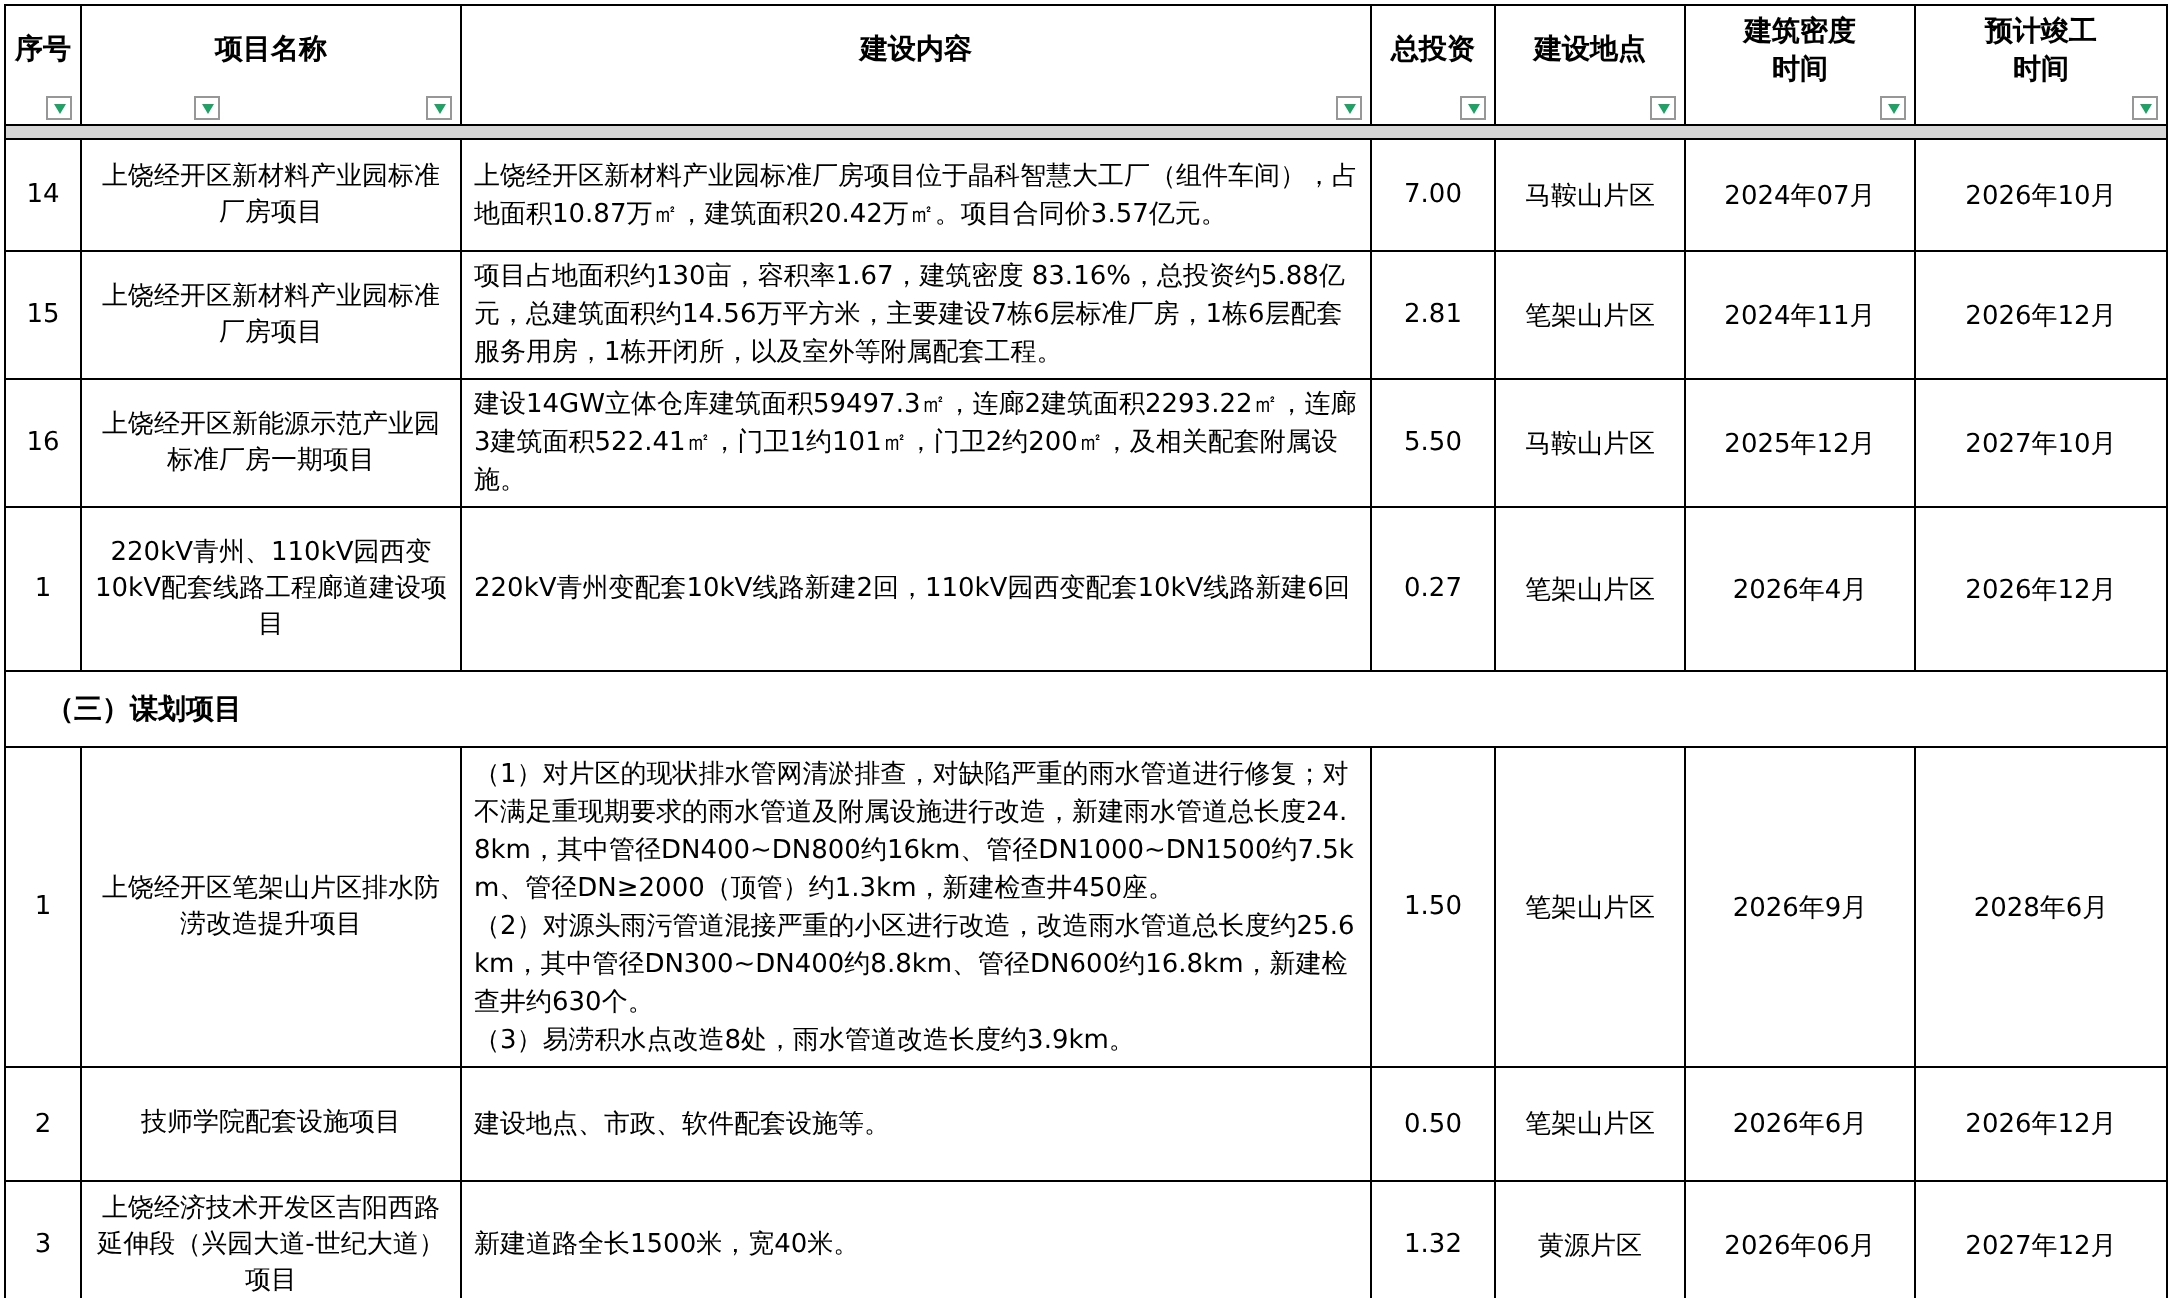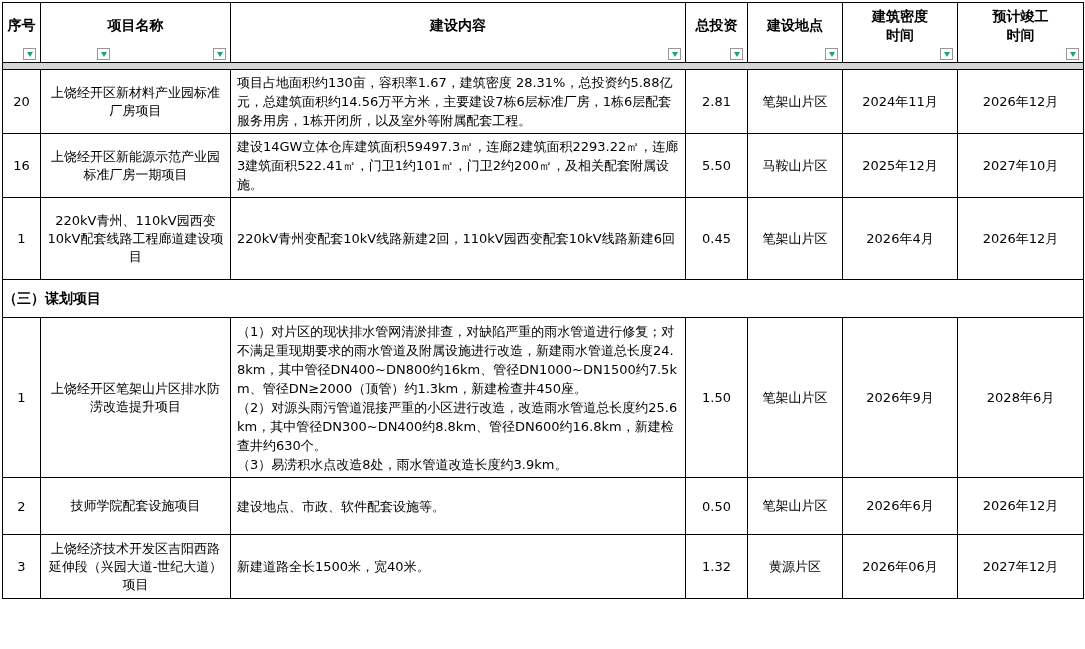--- a/index.html
+++ b/index.html
@@ -23,21 +23,21 @@
   tr.band{height:7px;}
   tr.band td{background:#d6d6d6;padding:0;}
   
   td{font-size:13px;}
   .c-no{text-align:center;}
   .c-name{text-align:center;line-height:18px;padding:2px 6px;}
   .c-content{text-align:left;line-height:19px;padding:3px 6px;white-space:pre-wrap;word-break:break-all;}
   .c-num,.c-loc,.c-date{text-align:center;}
   tr.r14{height:56px;} tr.r15{height:62px;} tr.r16{height:56px;} tr.r17{height:82px;}
   tr.sec{height:38px;}
-  tr.sec td{font-weight:bold;font-size:14px;text-align:left;padding-left:0;}
+  tr.sec td{font-weight:bold;font-size:14px;text-align:left;padding-left:20px;}
   tr.g1{height:160px;} tr.g2{height:57px;} tr.g3{height:64px;}
 </style>
 </head>
 <body>
 
 <div class="page">
   <table>
     <colgroup>
       <col style="width:38px">
         <col style="width:190px">
@@ -96,46 +96,55 @@
         <span class="fbtn">
               <span class="tri" style="border-top-color: rgb(31, 162, 101);"></span>
             </span>
       </th>
     </tr>
 
     <tr class="band">
           <td colspan="7" style="background: rgb(214, 214, 214);"></td>
         </tr>
 
+    <tr class="r14">
+      <td class="c-no">14</td>
+      <td class="c-name">上饶经开区新材料产业园标准厂房项目</td>
+      <td class="c-content">上饶经开区新材料产业园标准厂房项目位于晶科智慧大工厂（组件车间），占地面积10.87万㎡，建筑面积20.42万㎡。项目合同价3.57亿元。</td>
+      <td class="c-num">7.00</td>
+      <td class="c-loc">马鞍山片区</td>
+      <td class="c-date">2024年07月</td>
+      <td class="c-date">2026年10月</td>
+    </tr>
 
     <tr class="r15">
-      <td class="c-no">20</td>
+      <td class="c-no">15</td>
       <td class="c-name">上饶经开区新材料产业园标准厂房项目</td>
-      <td class="c-content">项目占地面积约130亩，容积率1.67，建筑密度 28.31%，总投资约5.88亿元，总建筑面积约14.56万平方米，主要建设7栋6层标准厂房，1栋6层配套服务用房，1栋开闭所，以及室外等附属配套工程。</td>
+      <td class="c-content">项目占地面积约130亩，容积率1.67，建筑密度 83.16%，总投资约5.88亿元，总建筑面积约14.56万平方米，主要建设7栋6层标准厂房，1栋6层配套服务用房，1栋开闭所，以及室外等附属配套工程。</td>
       <td class="c-num">2.81</td>
       <td class="c-loc">笔架山片区</td>
       <td class="c-date">2024年11月</td>
       <td class="c-date">2026年12月</td>
     </tr>
 
     <tr class="r16">
       <td class="c-no">16</td>
       <td class="c-name">上饶经开区新能源示范产业园标准厂房一期项目</td>
       <td class="c-content">建设14GW立体仓库建筑面积59497.3㎡，连廊2建筑面积2293.22㎡，连廊3建筑面积522.41㎡，门卫1约101㎡，门卫2约200㎡，及相关配套附属设施。</td>
       <td class="c-num">5.50</td>
       <td class="c-loc">马鞍山片区</td>
       <td class="c-date">2025年12月</td>
       <td class="c-date">2027年10月</td>
     </tr>
 
     <tr class="r17">
       <td class="c-no">1</td>
       <td class="c-name">220kV青州、110kV园西变10kV配套线路工程廊道建设项目</td>
       <td class="c-content">220kV青州变配套10kV线路新建2回，110kV园西变配套10kV线路新建6回</td>
-      <td class="c-num">0.45</td>
+      <td class="c-num">0.27</td>
       <td class="c-loc">笔架山片区</td>
       <td class="c-date">2026年4月</td>
       <td class="c-date">2026年12月</td>
     </tr>
 
     <tr class="sec">
       <td colspan="7">（三）谋划项目</td>
     </tr>
 
     <tr class="g1">

